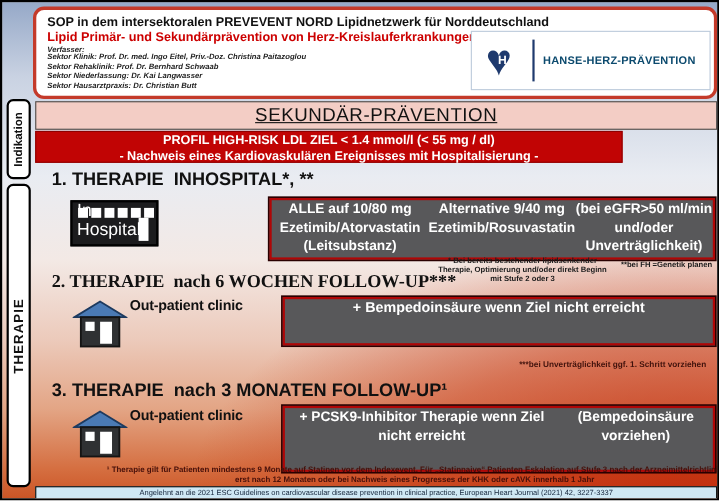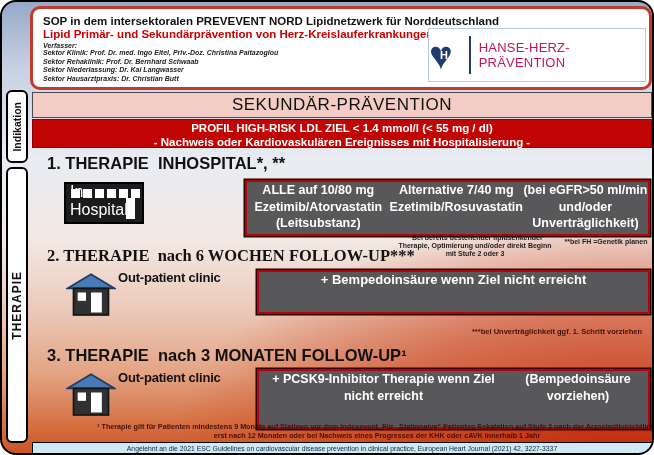--- a/index.html
+++ b/index.html
@@ -1,48 +1,48 @@
 <!DOCTYPE html>
 <html><head>
 <meta charset="utf-8">
 <style>
   html,body{margin:0;padding:0;background:#fff;font-family:"Liberation Sans",sans-serif;}
   #canvas{
     position:relative;width:654px;height:455px;overflow:hidden;
-    border:2px solid #000;box-sizing:border-box;border-radius:16px;
+    border:2px solid #000;box-sizing:border-box;border-radius:0;
     background:
       radial-gradient(ellipse 95% 75% at 97% 102%, rgba(193,42,10,0.95) 0%, rgba(201,60,25,0.55) 45%, rgba(201,60,25,0) 75%),
       linear-gradient(to bottom, #96a9c8 0%, #c9d2e2 15%, #e9ecf2 35%, #f3e9e5 52%, #eccabb 68%, #e3a585 82%, #d56f41 94%, #cb5526 100%);
   }
   .abs{position:absolute;box-sizing:border-box;}
 
   
   .header-box{left:28px;top:4px;width:622px;height:84px;background:#fff;border:3px solid #c43a2a;border-radius:10px;padding:4px 10px;}
   .hdr-title{font-size:11.5px;font-weight:bold;color:#111;margin-top:2px;}
   .hdr-subtitle{font-size:11.5px;font-weight:bold;color:#cc0000;margin-top:1px;}
   .hdr-verfasser{font-size:7px;font-style:italic;font-weight:bold;color:#222;margin-top:2px;}
   .hdr-author{font-size:7px;font-style:italic;font-weight:bold;color:#222;line-height:8.6px;}
   .logo-box{right:6px;top:26px;width:218px;height:54px;background:#fff;border:1px solid #bccadb;display:flex;align-items:center;justify-content:center;gap:8px;}
   .heart-wrap{position:relative;width:34px;height:38px;}
   .heart-glyph{font-size:40px;line-height:38px;color:#1f3a6e;}
   .heart-letter{position:absolute;left:11px;top:13px;font-size:11px;font-weight:bold;color:#fff;}
   .logo-divider{width:2px;height:38px;background:#1f3a6e;}
-  .logo-text{font-size:13px;font-weight:normal;color:#be185d;letter-spacing:0.2px;}
+  .logo-text{font-size:10px;font-weight:bold;color:#0c4a6e;letter-spacing:0.2px;}
 
   
   .side-tab{left:4px;width:22px;background:#fff;border:2px solid #000;border-radius:6px;display:flex;align-items:center;justify-content:center;}
   .side-tab span{writing-mode:vertical-rl;transform:rotate(180deg);font-weight:bold;color:#111;}
   .tab-indikation{top:88px;height:73px;}
   .tab-indikation span{font-size:10.5px;}
   .tab-therapie{top:165px;height:276px;}
   .tab-therapie span{font-size:12px;letter-spacing:1px;}
 
   
-  .pink-banner{left:30px;top:90px;width:620px;height:26px;background:#f3cdc5;border:1px solid #4a4a4a;display:flex;align-items:center;justify-content:center;font-size:17px;color:#111;letter-spacing:0.5px;}
-  .red-band{left:30px;top:117px;width:620px;height:29px;background:#c10404;border:1px solid #8f0000;color:#fff;text-align:center;font-weight:bold;font-size:11.5px;line-height:14px;padding-top:1px;}
+  .pink-banner{left:30px;top:90px;width:620px;height:26px;background:#f3cdc5;border:1px solid #4a4a4a;display:flex;align-items:center;justify-content:center;font-size:17px;color:#111;letter-spacing:0.5px;text-decoration:underline;}
+  .red-band{left:30px;top:117px;width:534px;height:29px;background:#c10404;border:1px solid #8f0000;color:#fff;text-align:center;font-weight:bold;font-size:11.5px;line-height:14px;padding-top:1px;}
 
   
   .step-heading{font-size:16.5px;font-weight:bold;color:#111;white-space:pre;}
   .h1{left:45px;top:152px;}
   .h2{left:45px;top:244px;font-family:Liberation Serif, serif;}
   .h3{left:45px;top:344px;}
 
   
   .gray-box{background:#58585a;border:2px solid #b00606;box-shadow:0 0 0 1.5px #2a0000;color:#fff;font-weight:bold;text-align:center;display:flex;justify-content:center;}
   .box1{left:243px;top:178px;width:405px;height:56px;font-size:12.5px;line-height:16.5px;}
@@ -97,39 +97,39 @@
   <div class="abs side-tab tab-indikation">
     <span>Indikation</span>
   </div>
   <div class="abs side-tab tab-therapie">
     <span>THERAPIE</span>
   </div>
 
   <div class="abs pink-banner">SEKUNDÄR-PRÄVENTION</div>
   <div class="abs red-band">
     <div>PROFIL HIGH-RISK LDL ZIEL &lt; 1.4 mmol/l (&lt; 55 mg / dl)</div>
-    <div>- Nachweis oder Kardiovaskulären Ereignisses mit Hospitalisierung -</div>
+    <div>- Nachweis eines Kardiovaskulären Ereignisses mit Hospitalisierung -</div>
   </div>
 
   <div class="abs step-heading h1">1. THERAPIE  INHOSPITAL*, **</div>
   <div class="abs hosp-icon">
     <div class="hosp-windows">
         <i></i>
         <i></i>
         <i></i>
         <i></i>
         <i></i>
         <i></i>
       </div>
     <div class="hosp-label">In Hospital</div>
     <div class="hosp-door"></div>
   </div>
   <div class="abs gray-box box1">
     <div>ALLE auf 10/80 mg Ezetimib/Atorvastatin (Leitsubstanz)</div>
-    <div>Alternative 7/40 mg Ezetimib/Rosuvastatin</div>
+    <div>Alternative 9/40 mg Ezetimib/Rosuvastatin</div>
     <div>(bei eGFR&gt;50 ml/min und/oder Unverträglichkeit)</div>
   </div>
   <div class="abs note note1">* Bei bereits bestehender lipidsenkender Therapie, Optimierung und/oder direkt Beginn mit Stufe 2 oder 3</div>
   <div class="abs note note2">**bei FH =Genetik planen</div>
 
   <div class="abs step-heading h2">2. THERAPIE  nach 6 WOCHEN FOLLOW-UP***</div>
   <div class="abs house-row house2">
     <span>
       <svg width="50" height="50" viewBox="0 0 60 54">
         <polygon points="30,2 2,19 58,19" fill="#4a7ab5" stroke="#1d3a5f" stroke-width="2"></polygon>

